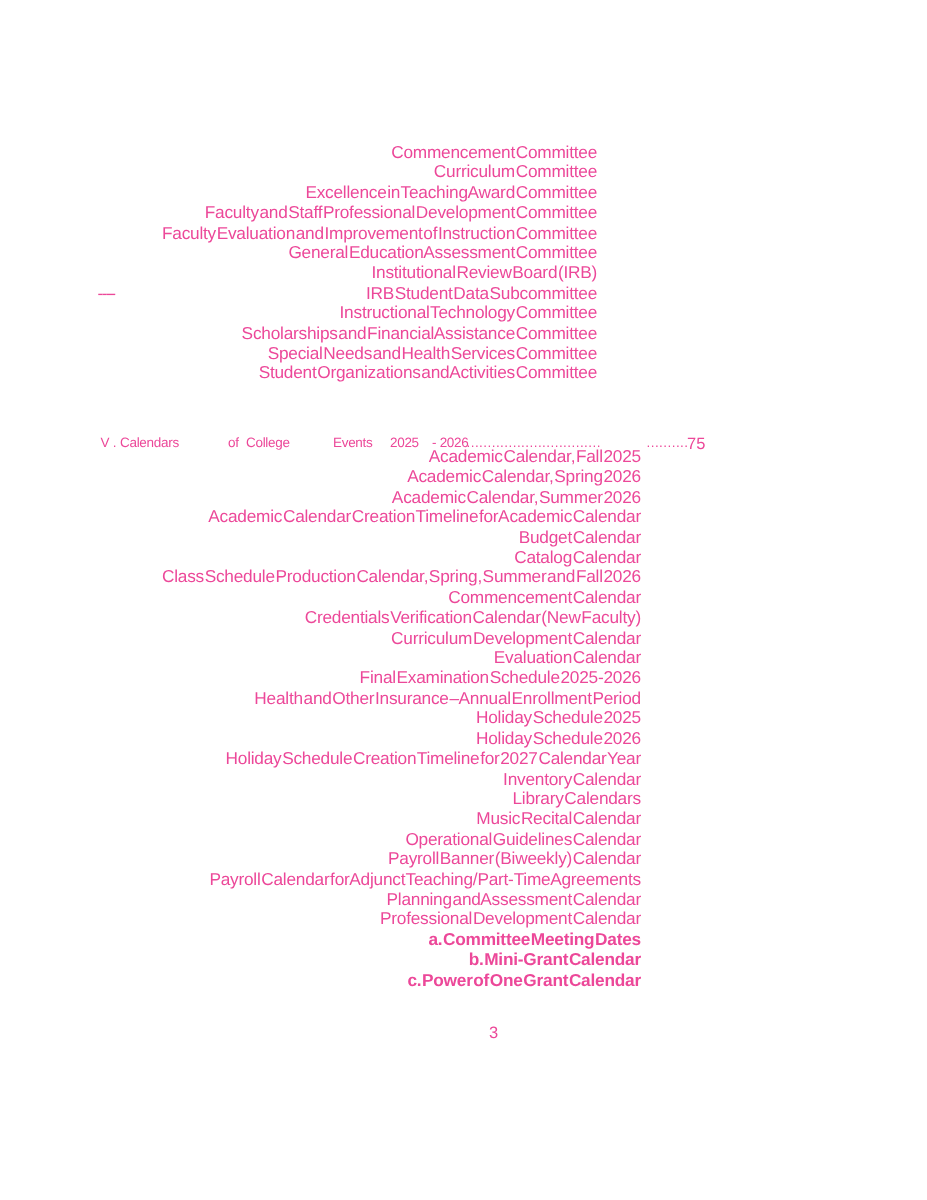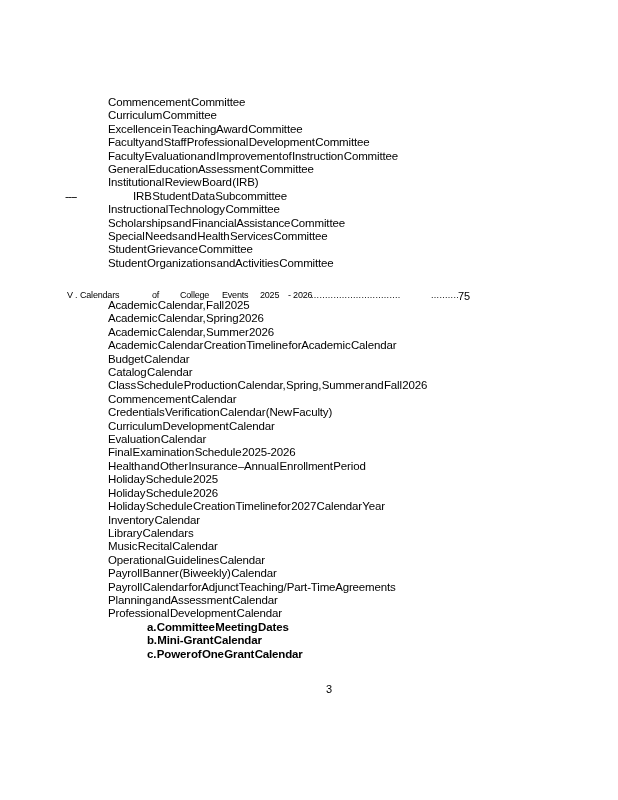--- a/index.html
+++ b/index.html
@@ -3,21 +3,22 @@
 <meta charset="utf-8">
 <style>
   html, body { margin: 0; padding: 0; background: #ffffff; }
   .page {
     position: relative;
     width: 618px;
     height: 800px;
     background: #ffffff;
     overflow: hidden;
     font-family: "Liberation Sans", sans-serif;
-    color: #000000;
+    color: #ec4899;
+    text-align: right;
   }
   .block { position: absolute; }
   .doc-line {
     font-size: 11.5px;
     line-height: 13.4px;
     word-spacing: -2.6px;
     letter-spacing: -0.15px;
     white-space: nowrap;
   }
   .committees { left: 108px; top: 96px; }
@@ -36,21 +37,21 @@
     position: absolute;
     left: 0; top: 288px;
     width: 618px; height: 14px;
     font-size: 9px;
     letter-spacing: -0.2px;
   }
   .header-line span { position: absolute; top: 2px; white-space: nowrap; }
   .hp0 { left: 67px; }
   .hp1 { left: 80px; }
   .hp2 { left: 152px; }
-  .hp3 { left: 180px; }
+  .hp3 { left: 164px; }
   .hp4 { left: 222px; }
   .hp5 { left: 260px; }
   .hp6 { left: 288px; }
   .hdots1 { left: 311px; letter-spacing: 0.3px; }
   .hdots2 { left: 431px; letter-spacing: 0.3px; }
   .hpage { left: 458px; top: 0; font-size: 11px; letter-spacing: 0; }
   .page-num {
     position: absolute;
     left: 326px; top: 683px;
     font-size: 11px;
@@ -69,21 +70,20 @@
     <div class="doc-line">Faculty Evaluation and Improvement of Instruction Committee</div>
     <div class="doc-line">General Education Assessment Committee</div>
     <div class="doc-line">Institutional Review Board (IRB)</div>
     <div class="doc-line indent-1">
       <span class="margin-dash">----</span>
       <span>IRB Student Data Subcommittee</span>
     </div>
     <div class="doc-line">Instructional Technology Committee</div>
     <div class="doc-line">Scholarships and Financial Assistance Committee</div>
     <div class="doc-line">Special Needs and Health Services Committee</div>
-    <div class="doc-line">Student Grievance Committee</div>
     <div class="doc-line">Student Organizations and Activities Committee</div>
   </div>
 
   <div class="header-line">
     <span class="hp0">V .</span>
     <span class="hp1">Calendars</span>
     <span class="hp2">of</span>
     <span class="hp3">College</span>
     <span class="hp4">Events</span>
     <span class="hp5">2025</span>

